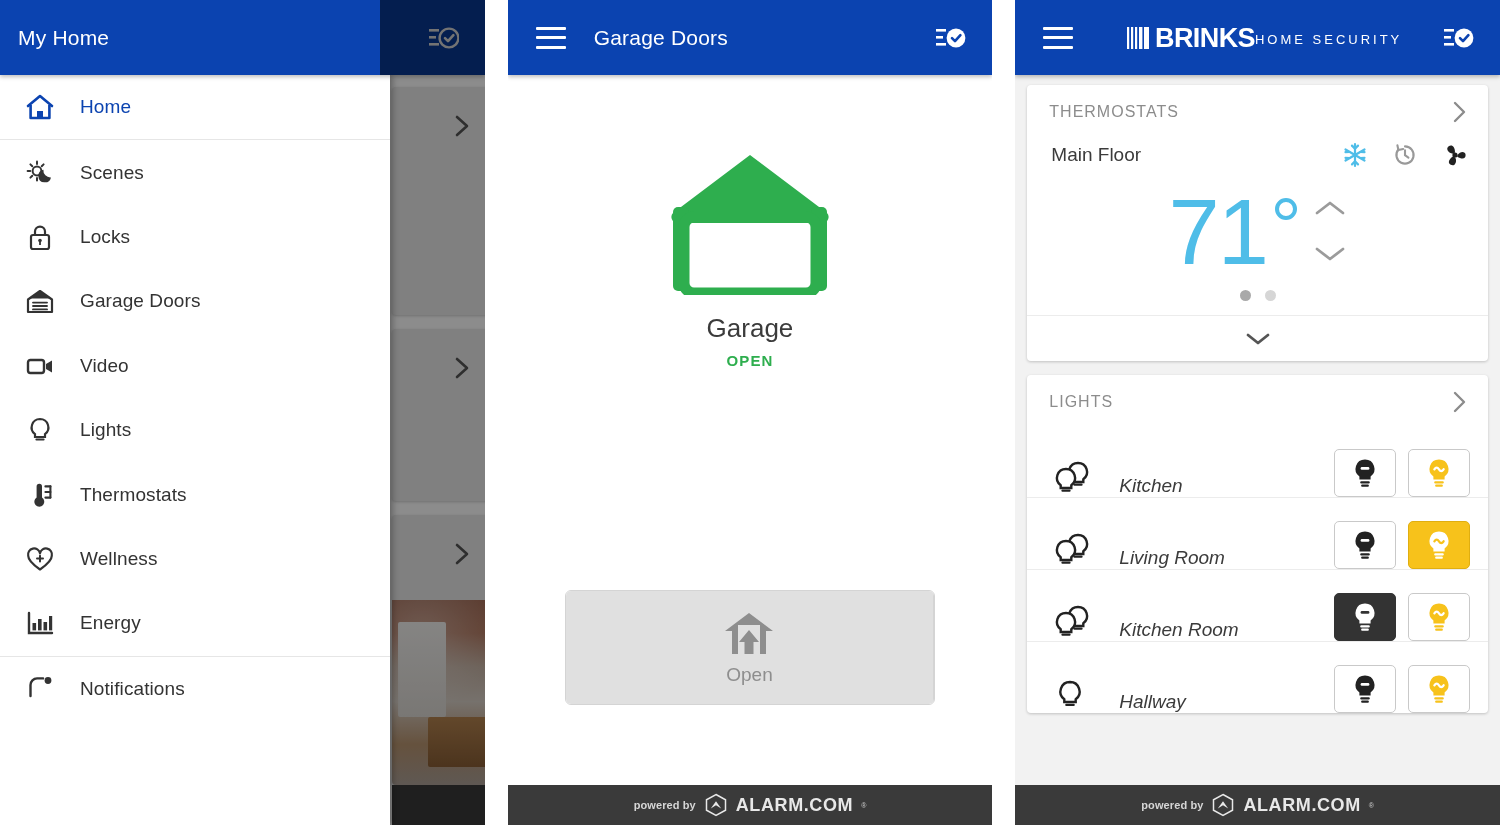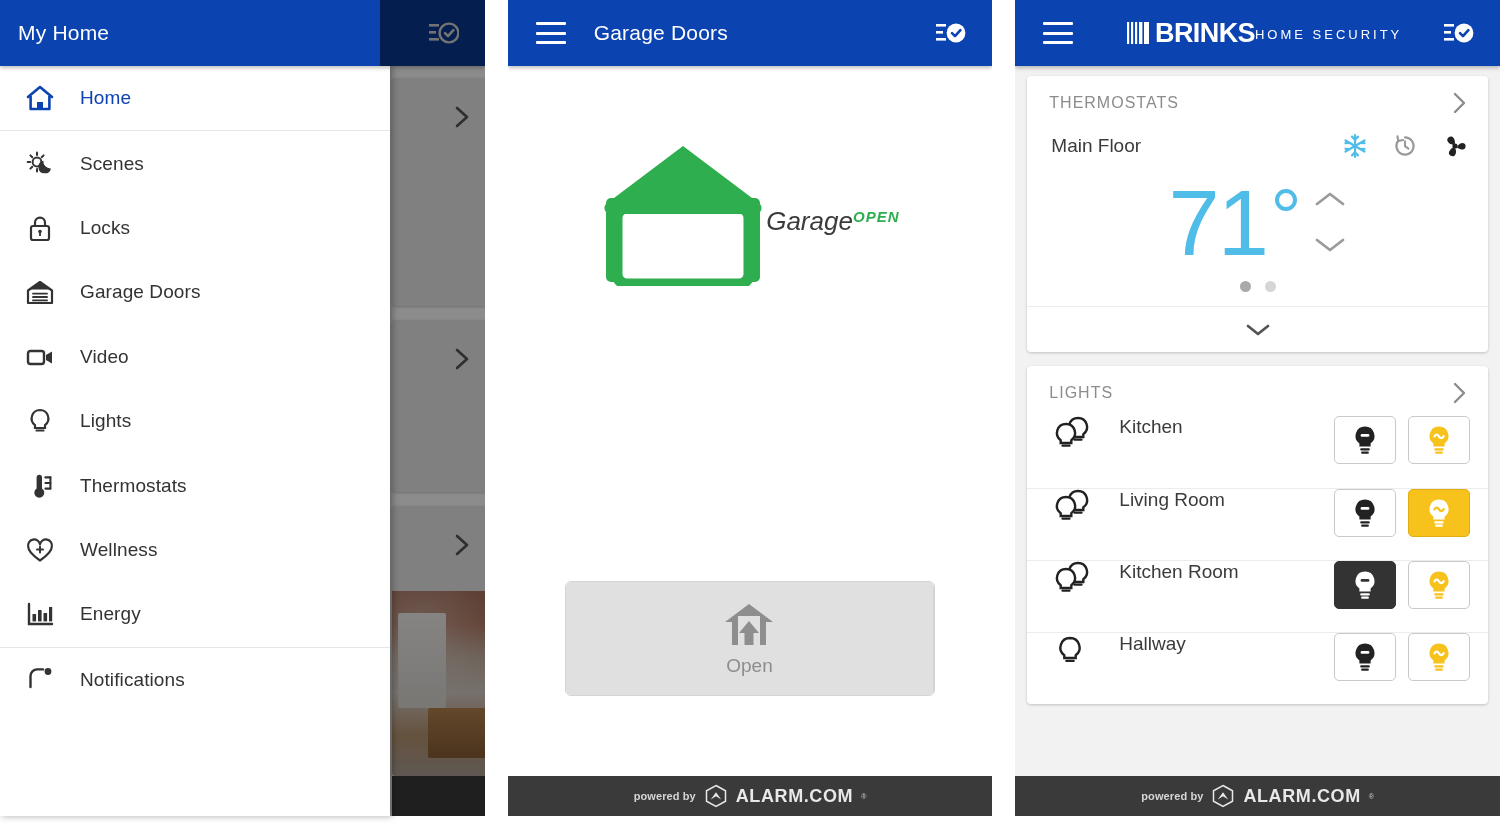--- a/index.html
+++ b/index.html
@@ -13,21 +13,21 @@
 
   
   .panel { position: relative; height: 825px; overflow: hidden; background: #fff; }
   .panel-1 { width: 485px; }
   .gap { width: 23px; height: 825px; background: #ffffff; }
   .panel-2 { width: 485px; }
   .panel-3 { width: 485px; }
 
   
   .appbar {
-    position: relative; height: 66px; background: #0B43B0;
+    position: relative; height: 75px; background: #0B43B0;
     display: flex; align-items: center; color: #fff;
     box-shadow: 0 2px 4px rgba(0,0,0,.25);
     z-index: 6;
   }
   .appbar-title { font-size: 21px; font-weight: 400; letter-spacing: .2px; }
   .p1 .appbar-title { margin-left: 18px; }
   .hamburger { width: 30px; height: 22px; margin-left: 28px; display:flex; flex-direction:column; justify-content:space-between; cursor:pointer; }
   .hamburger i { display:block; height: 3px; background:#fff; border-radius:1px; }
   .appbar-spacer { flex: 1; }
   .status-icon { margin-right: 26px; display:flex; align-items:center; }
@@ -77,21 +77,21 @@
     display:flex; align-items:center; height: 64.4px; padding-left: 20px;
     cursor:pointer; position:relative;
   }
   .nav-item .ico { width: 40px; display:flex; justify-content:center; align-items:center; }
   .nav-item .lbl { margin-left: 20px; font-size: 19px; color:#333; letter-spacing:.1px; }
   .nav-item.active .lbl { color:#0B43B0; }
   .nav-sep { height:1px; background:#e6e6e6; margin:0; }
 
   
   .p2-body { position:relative; height: 750px; background:#fff; display:flex; flex-direction:column; align-items:center; }
-  .garage-wrap { margin-top: 72px; display:flex; align-items:center;font-style:italic; }
+  .garage-wrap { margin-top: 72px; display:flex; flex-direction:column; align-items:center; }
   .garage-name { margin-top: 18px; font-size: 26px; color:#3b3b3b; font-weight:400; }
   .garage-state { margin-top: 8px; font-size: 15px; font-weight:700; letter-spacing:1.1px; color:#2EAE4E; }
 
   .gd-buttons {
     position:absolute; top: 515px; left: 50%; transform: translateX(-50%);
     width: 370px; height: 115px; display:flex;
     border:1px solid #d4d4d4; border-radius:6px; overflow:hidden;
     background:#fff;
   }
   .gd-btn {
@@ -126,21 +126,21 @@
   .thermo-read { position:relative; height: 115px; display:flex; align-items:center; justify-content:center; }
   .temp-num { font-size: 92px; line-height:.95; color:#4FBDE8; font-weight:300; letter-spacing:-2px; }
   .temp-deg { width: 22px; height:22px; border: 4px solid #4FBDE8; border-radius:50%; margin: -48px 0 0 8px; }
   .temp-steps { display:flex; flex-direction:column; align-items:center; gap: 26px; margin-left: 16px; margin-top: -4px; }
 
   .dots { display:flex; justify-content:center; gap: 14px; padding-bottom: 14px; }
   .dot { width: 11px; height: 11px; border-radius:50%; background:#d6d6d6; }
   .dot.on { background:#a9a9a9; }
   .card-expand { border-top:1px solid #ececec; height: 46px; display:flex; align-items:center; justify-content:center; cursor:pointer; }
 
-  .light-row { display:flex; align-items:flex-start; padding: 0 18px 0 26px; height: 72px; border-top:1px solid #ececec; }
+  .light-row { display:flex; align-items:flex-end; padding: 0 18px 0 26px; height: 72px; border-top:1px solid #ececec;font-style:italic; }
   .light-row.first { border-top:none; }
   .light-name { font-size: 19px; color:#3b3b3b; margin-left: 26px; }
   .light-btns { margin-left:auto; display:flex; gap: 12px; }
   .lbtn {
     width: 62px; height: 48px; border:1px solid #c9c9c9; border-radius:5px;
     display:flex; align-items:center; justify-content:center; cursor:pointer; background:#fff;
   }
   .lbtn.off-sel { background:#333333; border-color:#333333; }
   .lbtn.on-sel { background:#F7C21B; border-color:#E0AE10; }
 

